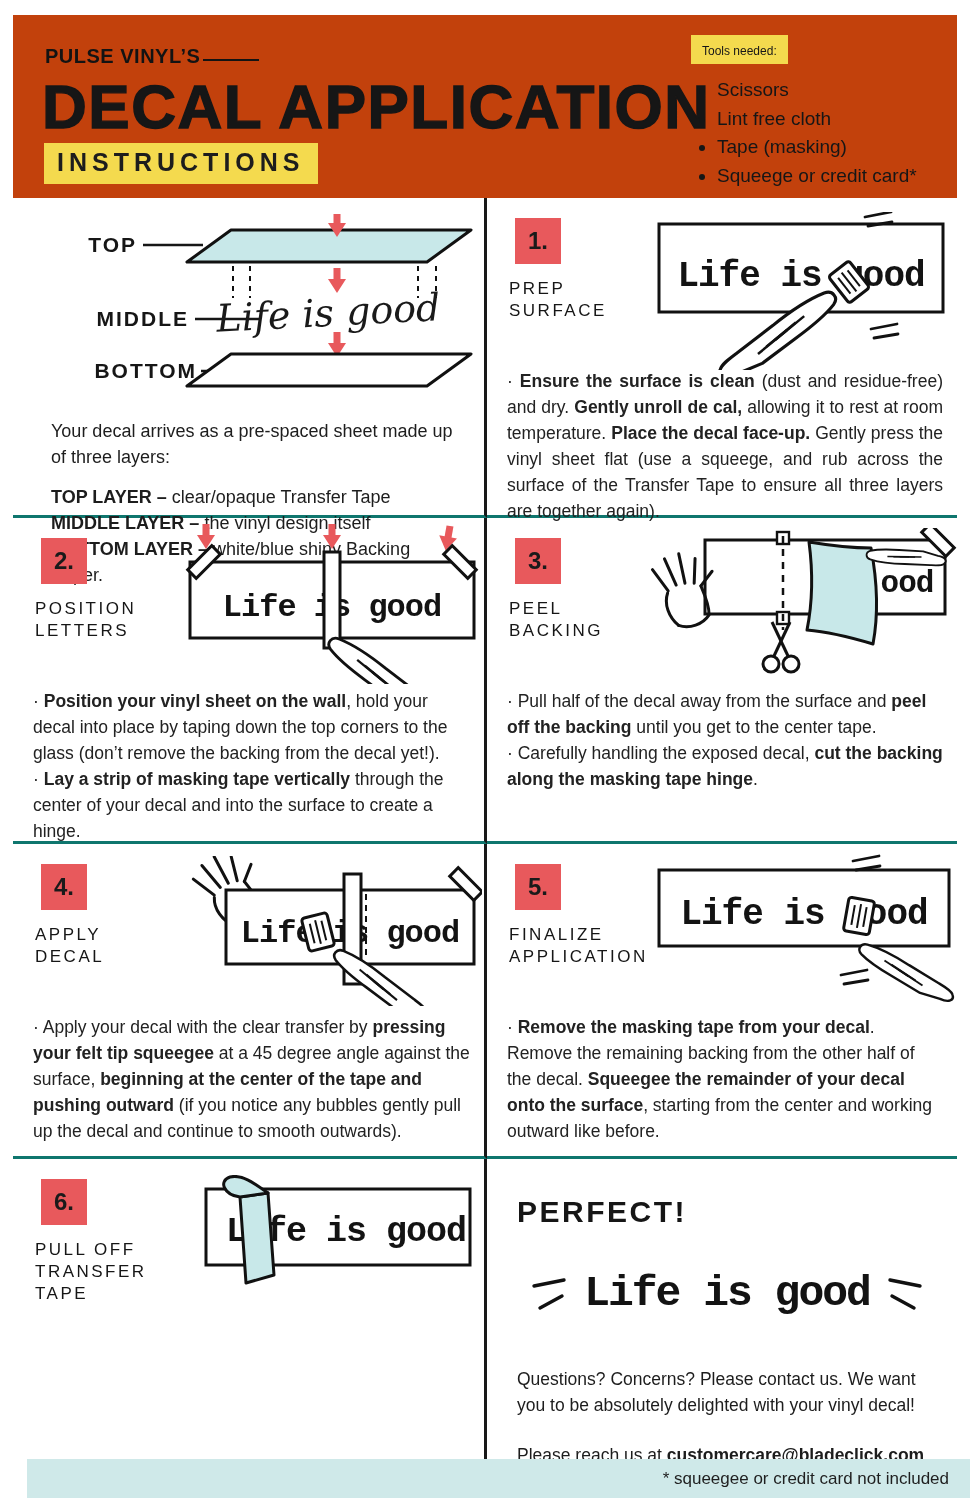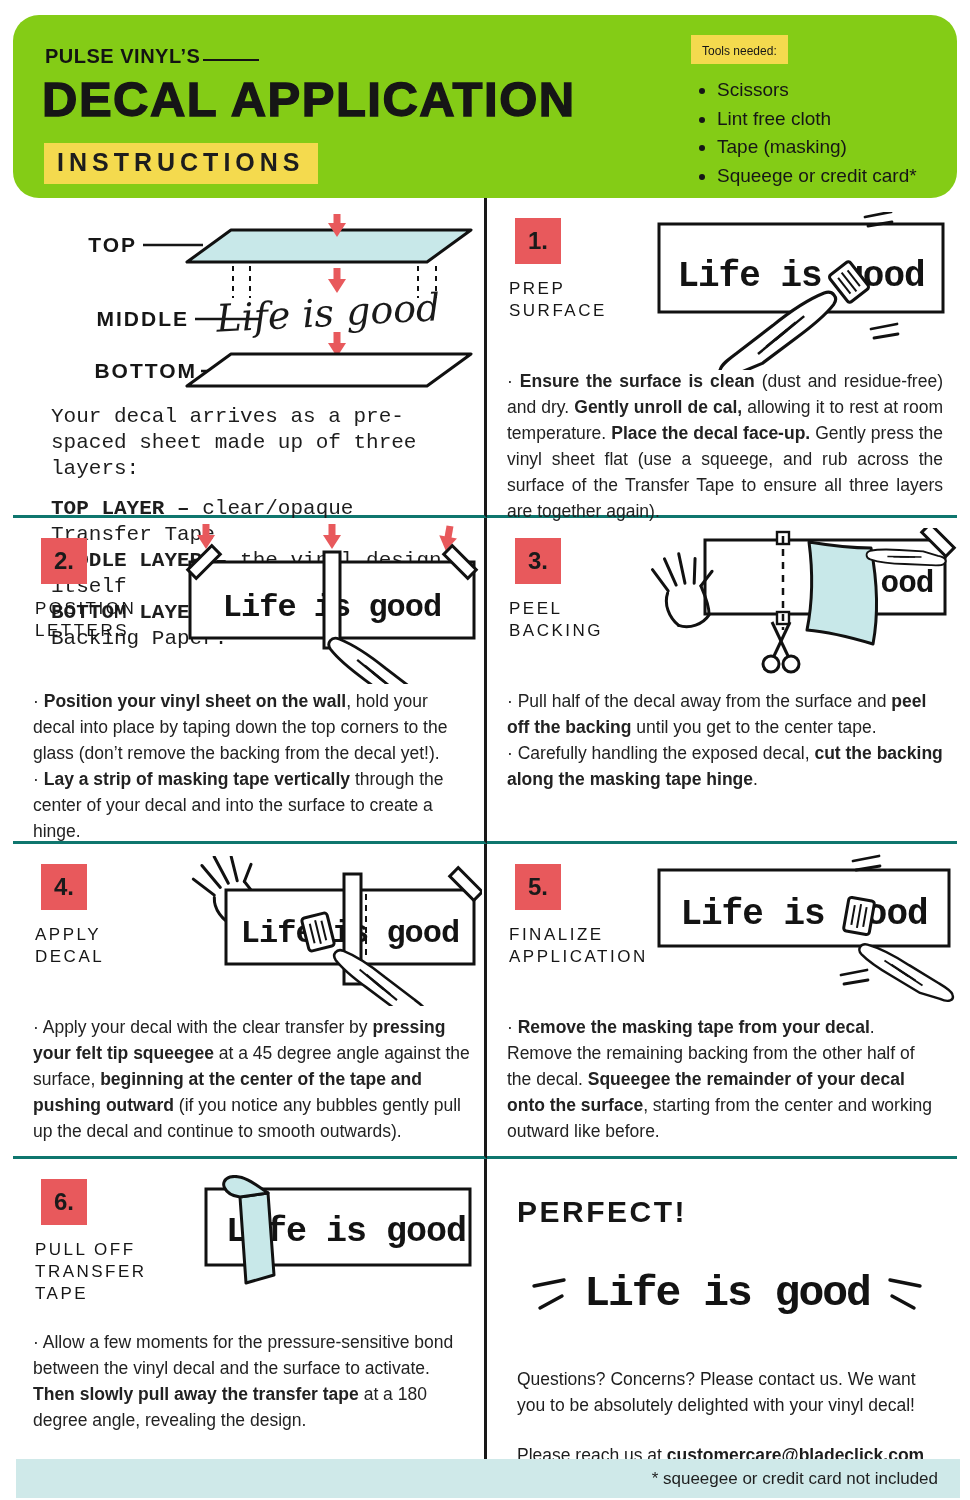--- a/index.html
+++ b/index.html
@@ -1,24 +1,24 @@
 <!DOCTYPE html>
 <html><head>
 <meta charset="utf-8">
 <style>
   html,body { margin:0; padding:0; background:#ffffff; }
   .page {
     position:relative; width:970px; height:1500px; background:#ffffff;
     font-family:"Liberation Sans", sans-serif; color:#1d1d1d; overflow:hidden;
   }
   
-  .header { position:absolute; top:15px; left:13px; width:944px; height:183px; background:#84cc16;border-radius:26px; }
+  .header { position:absolute; top:15px; left:13px; width:944px; height:183px; background:#c2410c; }
   .brand { position:absolute; left:32px; top:30px; font-size:20px; font-weight:bold; letter-spacing:0.5px; color:#131313; }
   .brand-underline { display:inline-block; width:56px; height:2.5px; background:#131313; margin-left:3px; margin-bottom:2px; }
-  .header-title { position:absolute; left:29px; top:56px; font-size:49px; font-weight:bold; letter-spacing:1.5px; color:#161616; -webkit-text-stroke:1.4px #161616; white-space:nowrap; }
+  .header-title { position:absolute; left:29px; top:56px; font-size:62px; font-weight:bold; letter-spacing:1.5px; color:#161616; -webkit-text-stroke:1.4px #161616; white-space:nowrap; }
   .header-subtitle { position:absolute; left:31px; top:128px; background:#f4da4e; color:#1d1d1d; font-size:25px; font-weight:bold; letter-spacing:5px; padding:5px 13px 7px; }
   .tools { position:absolute; left:678px; top:20px; width:258px; }
   .tools-label { display:inline-block; background:#f4da4e; font-size:12px; padding:9px 11px 6px; color:#161616; }
   .tools-list { margin:12px 0 0 2px; padding-left:24px; font-size:19px; line-height:1.5; color:#161616; list-style:disc; }
   
   .content { position:absolute; top:198px; left:13px; width:944px; height:1261px;
     display:grid; grid-template-columns:474px 470px; grid-template-rows:320px 326px 315px 300px; }
   .cell { position:relative; box-sizing:border-box; }
   .cl { border-right:3px solid #181818; }
   .rb { border-bottom:3px solid #0f766e; }
@@ -33,32 +33,32 @@
   .just { text-align:justify; }
   .illo { position:absolute; }
   .illo1 { top:14px; right:6px; }
   .illo2 { top:6px;  right:2px; }
   .illo3 { top:10px; right:0; }
   .illo4 { top:12px; right:2px; }
   .illo5 { top:10px; right:0; }
   .illo6 { top:16px; right:6px; }
   
   .introcell { padding:16px 10px 0 24px; }
-  .intro-text { margin:10px 0 0 14px; max-width:412px; font-size:21px; line-height:26px;font-family:Liberation Mono, monospace; }
+  .intro-text { margin:24px 0 0 14px; max-width:412px; font-size:18px; line-height:26px; }
   .intro-layers { margin-top:14px; }
   .intro-layers div { display:block; }
   
   .perfectcell { padding:24px 18px 16px 30px;margin-top:12px; }
   .perfect-title { font-size:30px; font-weight:bold; letter-spacing:2.5px; color:#161616; }
   .perfect-decal-row { margin-top:40px; display:flex; align-items:center; justify-content:center; gap:14px; width:420px; }
   .decal-big { font-family:"Liberation Mono", monospace; font-weight:bold; font-size:43px; letter-spacing:-2px; color:#131313; white-space:nowrap; }
   .perfect-p1 { margin-top:48px; max-width:425px; font-size:17.5px; line-height:26px; }
   .perfect-p2 { margin-top:24px; max-width:425px; font-size:17.5px; line-height:26px; }
   
-  .footer { position:absolute; top:1459px; left:16px; width:944px; height:39px; background:#cfe9e9; }
+  .footer { position:absolute; top:1459px; left:27px; width:944px; height:39px; background:#cfe9e9; }
   .footer-note { position:absolute; right:22px; top:0; line-height:39px; font-size:17px; color:#1f1f1f; }
   
   svg text.decal { font-family:"Liberation Mono", monospace; font-weight:bold; fill:#131313; letter-spacing:-1px; }
   svg text.dlabel { font-family:"Liberation Sans", sans-serif; font-weight:bold; fill:#161616; letter-spacing:2px; font-size:21px; }
   svg text.script { font-family:"DejaVu Serif", serif; font-style:italic; fill:#1a1a1a; }
   b { font-weight:bold; }
 </style>
 </head>
 <body>
 
@@ -265,23 +265,20 @@
         <div class="step-title">PULL OFF
 TRANSFER
 TAPE</div>
         <svg class="illo illo6" width="300" height="124" viewBox="0 0 300 124">
           <rect x="28" y="14" width="264" height="76" fill="#ffffff" stroke="#111111" stroke-width="3"></rect>
           <text class="decal" x="168" y="66" text-anchor="middle" font-size="35">Life is good</text>
           <path d="M62,22 L90,18 L96,100 L68,108 Z" fill="#c8e8e9" stroke="#111111" stroke-width="3" stroke-linejoin="round"></path>
           <path d="M62,22 C46,20 40,6 52,2 C64,-1 76,8 90,18 Z" fill="#c8e8e9" stroke="#111111" stroke-width="3" stroke-linejoin="round"></path>
         </svg>
       </div>
-      <div class="step-body" style="max-width:425px;">
-        <p><span>· Allow a few moments for the pressure-sensitive bond between the vinyl decal and the surface to activate. </span><b>Then slowly pull away the transfer tape</b><span> at a 180 degree angle, revealing the design.</span></p>
-      </div>
     </div>
 
     <div class="cell perfectcell">
       <div class="perfect-title">PERFECT!</div>
       <div class="perfect-decal-row">
         <svg width="40" height="38" viewBox="0 0 40 38">
           <g stroke="#111111" stroke-width="3.4" stroke-linecap="round" fill="none">
             <line x1="4" y1="11" x2="34" y2="5"></line>
             <line x1="10" y1="33" x2="32" y2="21"></line>
           </g>

